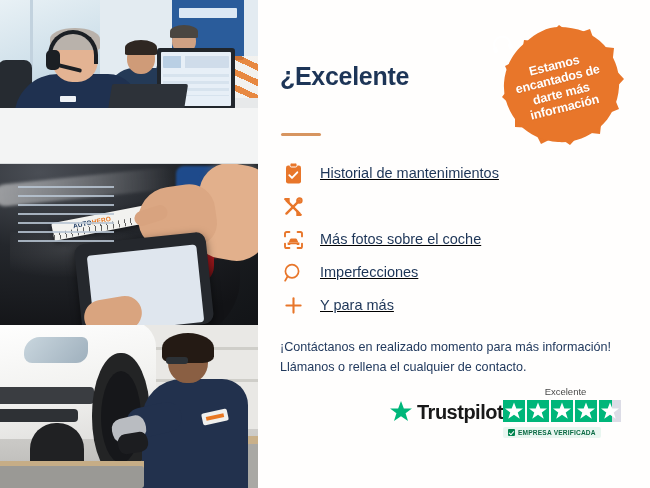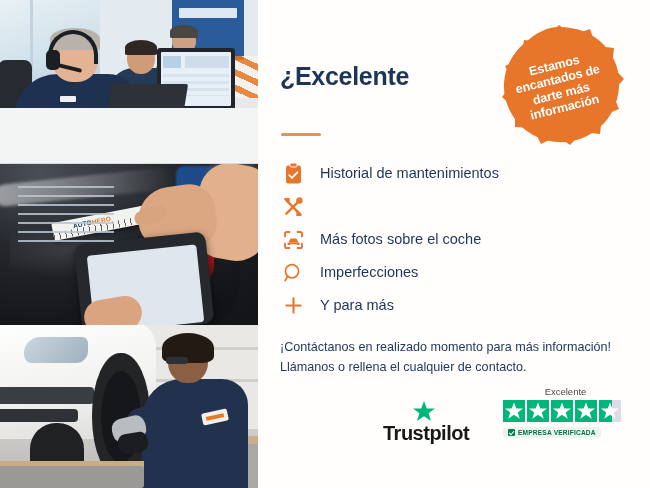--- a/index.html
+++ b/index.html
@@ -128,31 +128,31 @@
   .badge svg{position:absolute;left:0;top:0;}
   .badge-inner{position:absolute;left:0;top:0;width:129px;height:127px;
     display:flex;flex-direction:column;align-items:center;justify-content:center;
     transform:rotate(-14deg);}
   .badge-ico{width:22px;height:16px;margin-bottom:2px;margin-left:8px;}
   .badge-txt{width:104px;text-align:center;color:#fff;font-weight:700;
     font-size:12.5px;line-height:1.16;letter-spacing:-.1px;text-shadow:0 1px 1px rgba(0,0,0,.07);}
 
   
   .features{position:absolute;left:22px;top:157px;width:300px;}
-  .feat{display:flex;align-items:center;height:33px;}
+  .feat{display:flex;align-items:center;height:33px;text-decoration:underline;}
   .feat-ico{width:26px;height:22px;flex:0 0 26px;display:flex;align-items:center;justify-content:center;margin-right:14px;}
   .feat-lbl{font-size:14.5px;color:#1d3557;line-height:1;}
 
   
   .para{position:absolute;left:22px;top:324px;width:360px;
     font-size:12.6px;line-height:1.62;color:#223a5e;}
 
   
   .tp{position:absolute;left:120px;top:387px;width:250px;height:62px;}
-  .tp-logo{position:absolute;left:5px;top:14px;display:flex;align-items:center;flex-direction:column;}
+  .tp-logo{position:absolute;left:12px;top:14px;display:flex;}
   .tp-star{width:22px;height:21px;margin-right:5px;}
   .tp-word{font-size:20px;font-weight:700;color:#191919;letter-spacing:-.5px;}
   .tp-right{position:absolute;left:125px;top:0;width:125px;}
   .tp-exc{font-size:9.5px;color:#4a4a4a;text-align:center;margin:0 0 3px 0;line-height:1;}
   .stars{display:flex;gap:2px;}
   .st{width:22px;height:22px;background:#00b67a;position:relative;}
   .st svg{position:absolute;left:2px;top:2px;}
   .st.partial{background:linear-gradient(90deg,#00b67a 0 58%,#dcdce6 58% 100%);}
   .verif{margin-top:4px;display:inline-flex;align-items:center;gap:3px;
     background:#e9f6f0;border-radius:2px;padding:2px 5px;}

